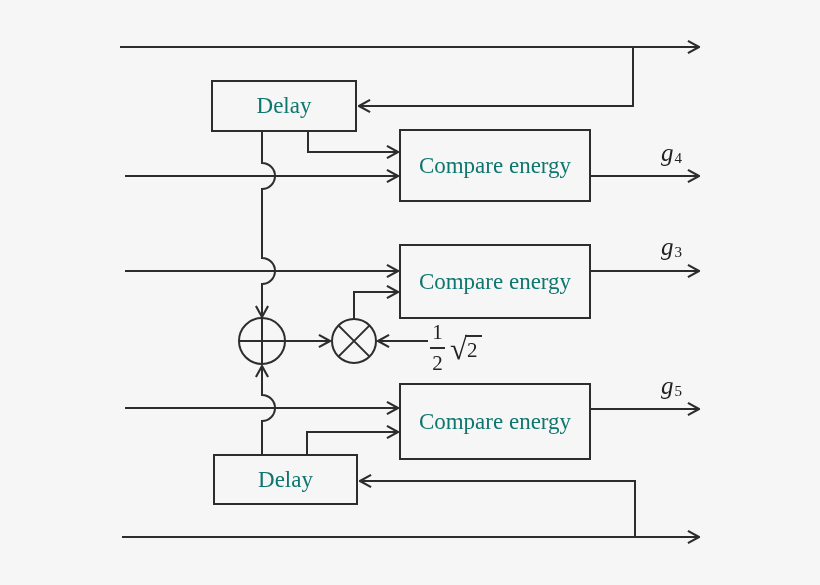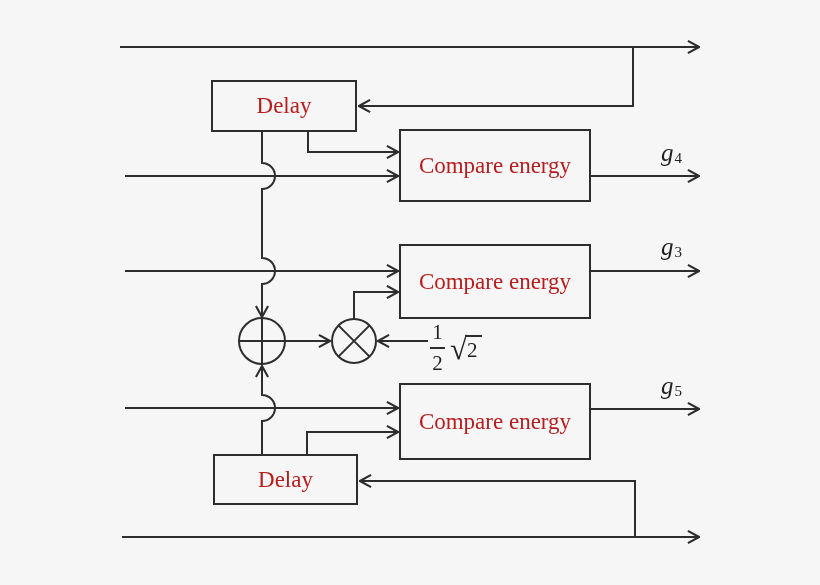--- a/index.html
+++ b/index.html
@@ -20,21 +20,21 @@
     position: absolute;
     left: 0;
     top: 0;
   }
   .label {
     position: absolute;
     display: flex;
     align-items: center;
     justify-content: center;
     font-size: 23px;
-    color: #b91c1c;
+    color: #0f766e;
     white-space: nowrap;
     pointer-events: none;
   }
   .out-label {
     position: absolute;
     display: flex;
     align-items: flex-start;
     justify-content: center;
     font-size: 25px;
     font-style: italic;

